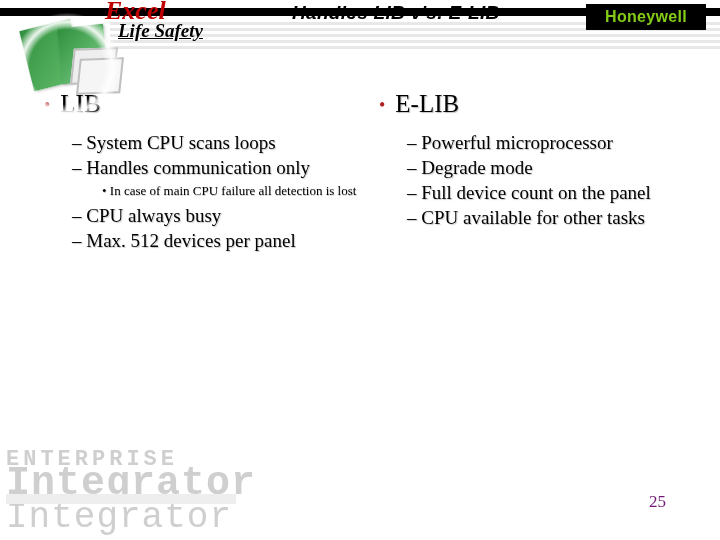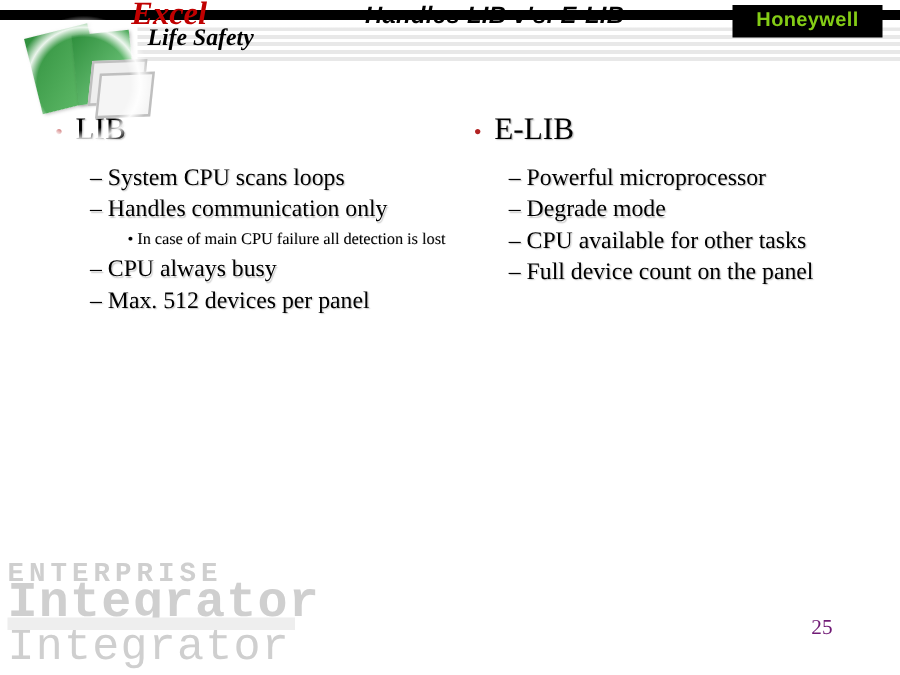--- a/index.html
+++ b/index.html
@@ -23,20 +23,21 @@
   }
   .excel {
     position: absolute; left: 105px; top: -4px;
     font: italic 700 26px Georgia, "Times New Roman", serif;
     color: #c00000;
   }
   .lifesafety {
     position: absolute; left: 118px; top: 20px;
     font: italic 700 19px Georgia, "Times New Roman", serif;
     color: #000;
+    text-decoration: underline;
   }
   .slide-title {
     position: absolute; left: 292px; top: 2px;
     font: italic 700 19px Arial, Helvetica, sans-serif;
     color: #000; letter-spacing: .3px;
   }
   .logo-hw {
     position: absolute; right: 14px; top: 4px;
     width: 120px; height: 26px; background: #000;
     display: flex; align-items: center; justify-content: center;
@@ -128,22 +129,22 @@
   </div>
 
   <div class="col">
     <div class="bullet-row">
       <span class="dot">•</span>
       <span class="h1">E-LIB</span>
     </div>
     <div class="dash-list">
       <div class="dash-item">Powerful microprocessor</div>
       <div class="dash-item">Degrade mode</div>
+      <div class="dash-item">Full device count on the panel</div>
       <div class="dash-item">CPU available for other tasks</div>
-      <div class="dash-item">Full device count on the panel</div>
     </div>
   </div>
 </div>
 
 <div class="ebi">
   <div class="l1">ENTERPRISE</div>
   <div class="band"></div>
   <div class="l2">Integrator</div>
   <div class="l3">Integrator</div>
 </div>

